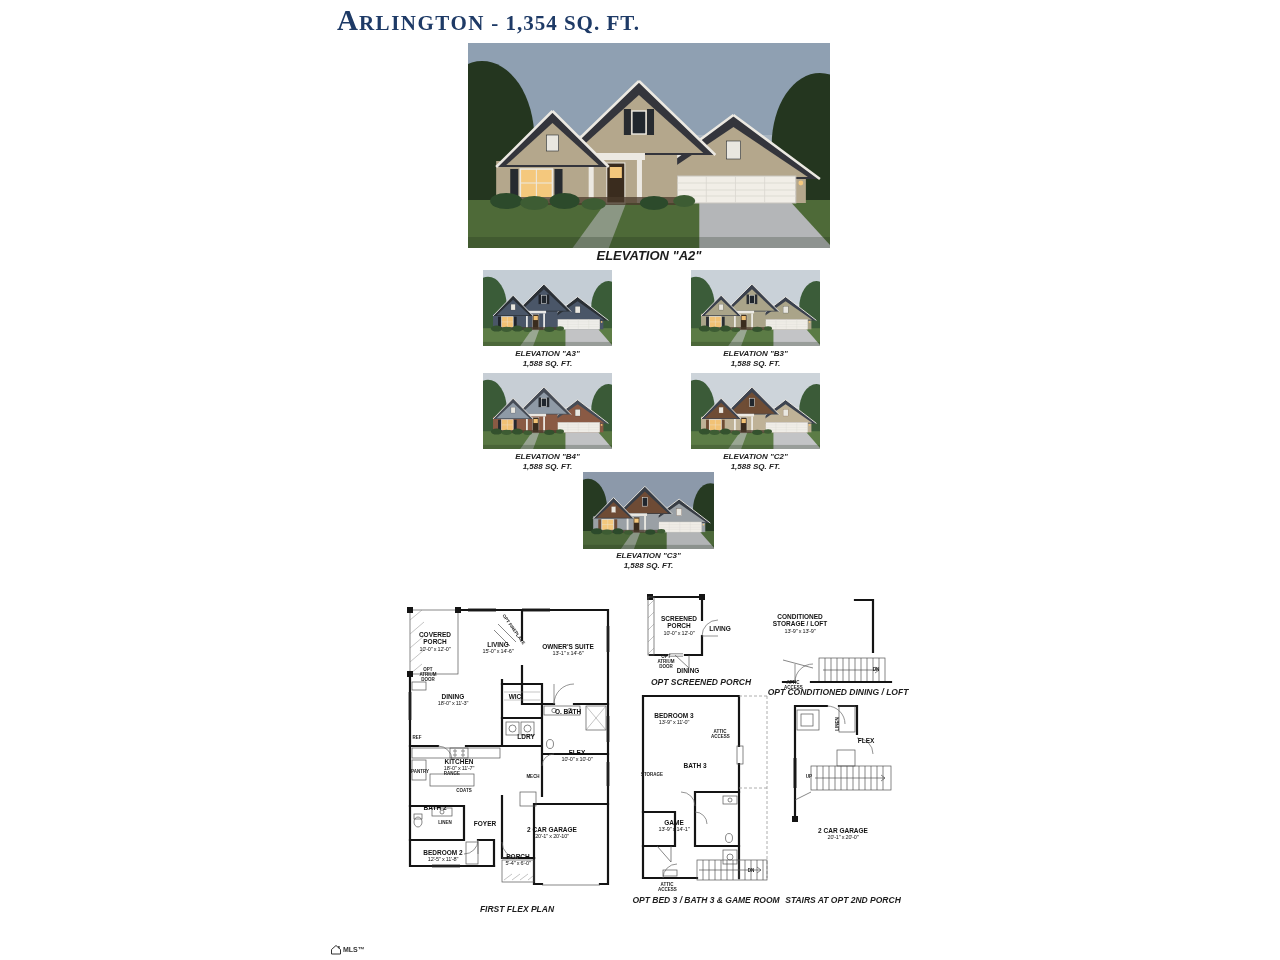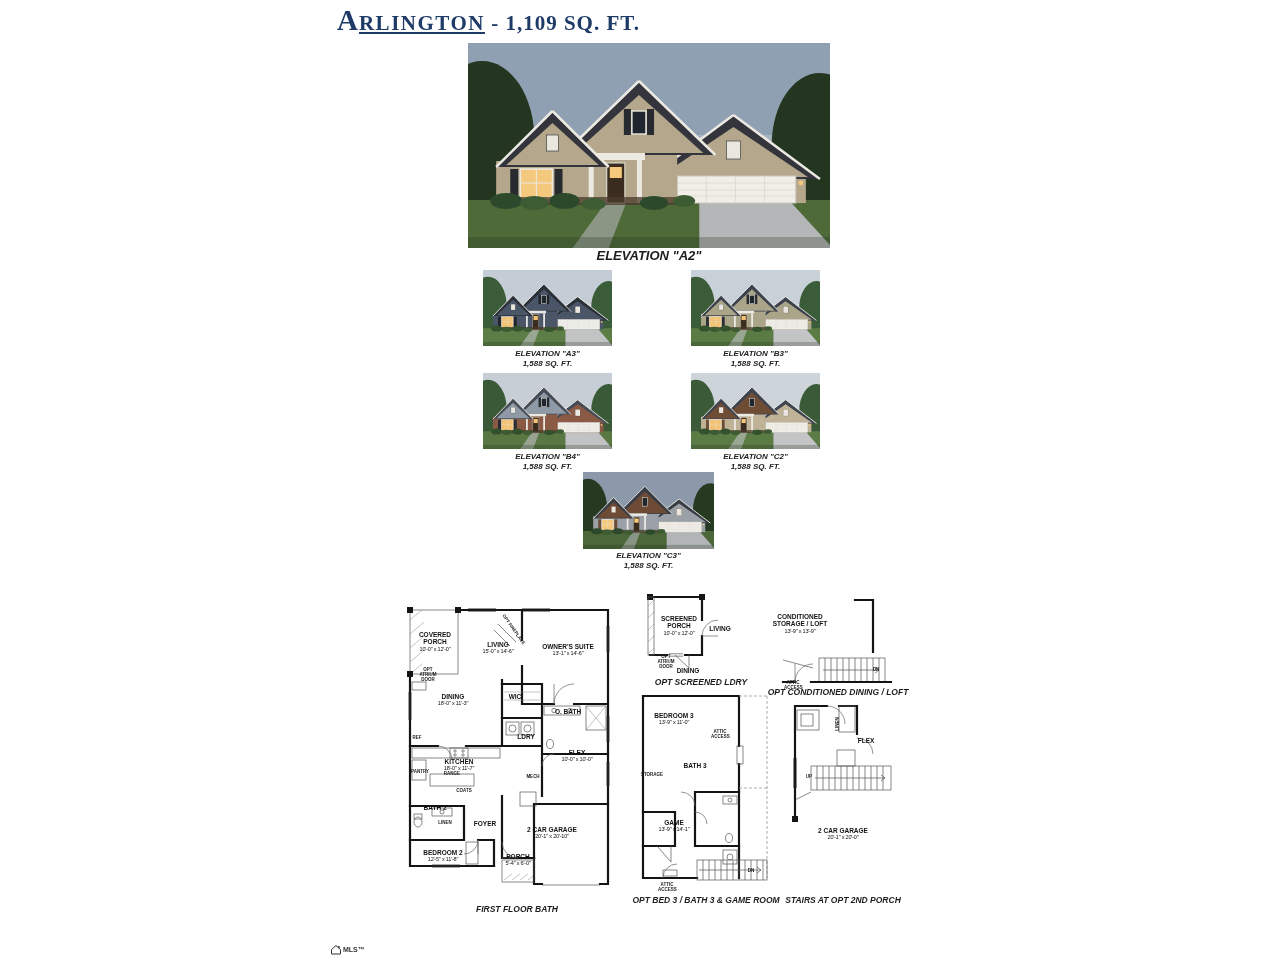--- a/index.html
+++ b/index.html
@@ -3,21 +3,21 @@
 <meta charset="utf-8">
 <style>
   html,body{margin:0;padding:0;background:#ffffff;}
   #page{position:relative;width:1280px;height:960px;background:#ffffff;overflow:hidden;
         font-family:"Liberation Sans",sans-serif;}
 
   
   #title{position:absolute;left:337px;top:4px;color:#1e3a66;
          font-family:"Liberation Serif",serif;white-space:nowrap;}
   #title .cap{font-size:29px;font-weight:bold;letter-spacing:1px;}
-  #title .rest{font-size:21px;font-weight:bold;letter-spacing:1.5px;text-decoration:underline;}
+  #title .rest{font-size:21px;font-weight:bold;letter-spacing:1.5px;}
   #title .suffix{font-size:21px;font-weight:bold;letter-spacing:1px;}
 
   
   .photo{position:absolute;display:block;}
   .photo use{width:100%;height:100%;}
   .caption-main{position:absolute;left:468px;top:248px;width:362px;text-align:center;
     font-style:italic;font-weight:bold;font-size:13px;color:#1c1c1c;}
   .thumb-cap{position:absolute;text-align:center;font-style:italic;font-weight:bold;
     font-size:8px;line-height:1.3;color:#222;}
 
@@ -117,21 +117,21 @@
       <ellipse cx="66" cy="160" rx="14" ry="7" style="fill:#3d5c33"></ellipse>
       <ellipse cx="96" cy="158" rx="15" ry="8" style="fill:var(--shrub)"></ellipse>
       <ellipse cx="125" cy="161" rx="12" ry="6" style="fill:#3d5c33"></ellipse>
       <ellipse cx="185" cy="160" rx="14" ry="7" style="fill:var(--shrub)"></ellipse>
       <ellipse cx="215" cy="158" rx="11" ry="6" style="fill:#3d5c33"></ellipse>
       <rect y="194" width="360" height="11" style="fill:#1c2a18;opacity:.25"></rect>
     </symbol>
   </svg>
 
   <div id="title">
-    <span class="cap">A</span><span class="rest">RLINGTON</span><span class="suffix"> - 1,109 SQ. FT.</span>
+    <span class="cap">A</span><span class="rest">RLINGTON</span><span class="suffix"> - 1,354 SQ. FT.</span>
   </div>
 
   <svg class="photo ph-a2" style="left:468px;top:43px" width="362" height="205">
     <use href="#house-art"></use>
   </svg>
   <div class="caption-main">ELEVATION "A2"</div>
 
   <svg class="photo ph-a3" style="left:483px;top:270px" width="129" height="76">
       <use href="#house-art"></use>
     </svg>
@@ -335,21 +335,21 @@
     <span class="dims">20'-1" x 20'-10"</span>
   </div>
   <div class="rlbl" style="left:443px;top:856px">
     <span>BEDROOM 2</span>
     <span class="dims">12'-5" x 11'-8"</span>
   </div>
   <div class="rlbl" style="left:518px;top:860px">
     <span>PORCH</span>
     <span class="dims">5'-4" x 6'-0"</span>
   </div>
-  <div class="plan-caption" style="left:517px;top:909px">FIRST FLOOR BATH</div>
+  <div class="plan-caption" style="left:517px;top:909px">FIRST FLEX PLAN</div>
 
   <div class="tlbl" style="left:417px;top:738px">REF</div>
   <div class="tlbl" style="left:420px;top:772px">PANTRY</div>
   <div class="tlbl" style="left:452px;top:774px">RANGE</div>
   <div class="tlbl" style="left:464px;top:791px">COATS</div>
   <div class="tlbl" style="left:445px;top:823px">LINEN</div>
   <div class="tlbl" style="left:533px;top:777px">MECH</div>
   <div class="tlbl rot55" style="left:513px;top:630px">OPT FIREPLACE</div>
   <div class="tlbl wrap" style="left:428px;top:675px;width:18px">OPT ATRIUM DOOR</div>
 
@@ -357,21 +357,21 @@
     <span>SCREENED PORCH</span>
     <span class="dims">10'-0" x 12'-0"</span>
   </div>
   <div class="rlbl" style="left:720px;top:629px">
     <span>LIVING</span>
   </div>
   <div class="rlbl" style="left:688px;top:671px">
     <span>DINING</span>
   </div>
   <div class="tlbl wrap" style="left:666px;top:662px;width:18px">OPT ATRIUM DOOR</div>
-  <div class="plan-caption" style="left:701px;top:682px">OPT SCREENED LDRY</div>
+  <div class="plan-caption" style="left:701px;top:682px">OPT SCREENED PORCH</div>
 
   <div class="rlbl wrap" style="left:800px;top:624px;width:64px">
     <span>CONDITIONED STORAGE / LOFT</span>
     <span class="dims">13'-9" x 13'-9"</span>
   </div>
   <div class="tlbl" style="left:876px;top:670px">DN</div>
   <div class="tlbl wrap" style="left:793px;top:686px;width:18px">ATTIC ACCESS</div>
   <div class="plan-caption" style="left:838px;top:692px">OPT CONDITIONED DINING / LOFT</div>
 
   <div class="rlbl" style="left:674px;top:719px">

